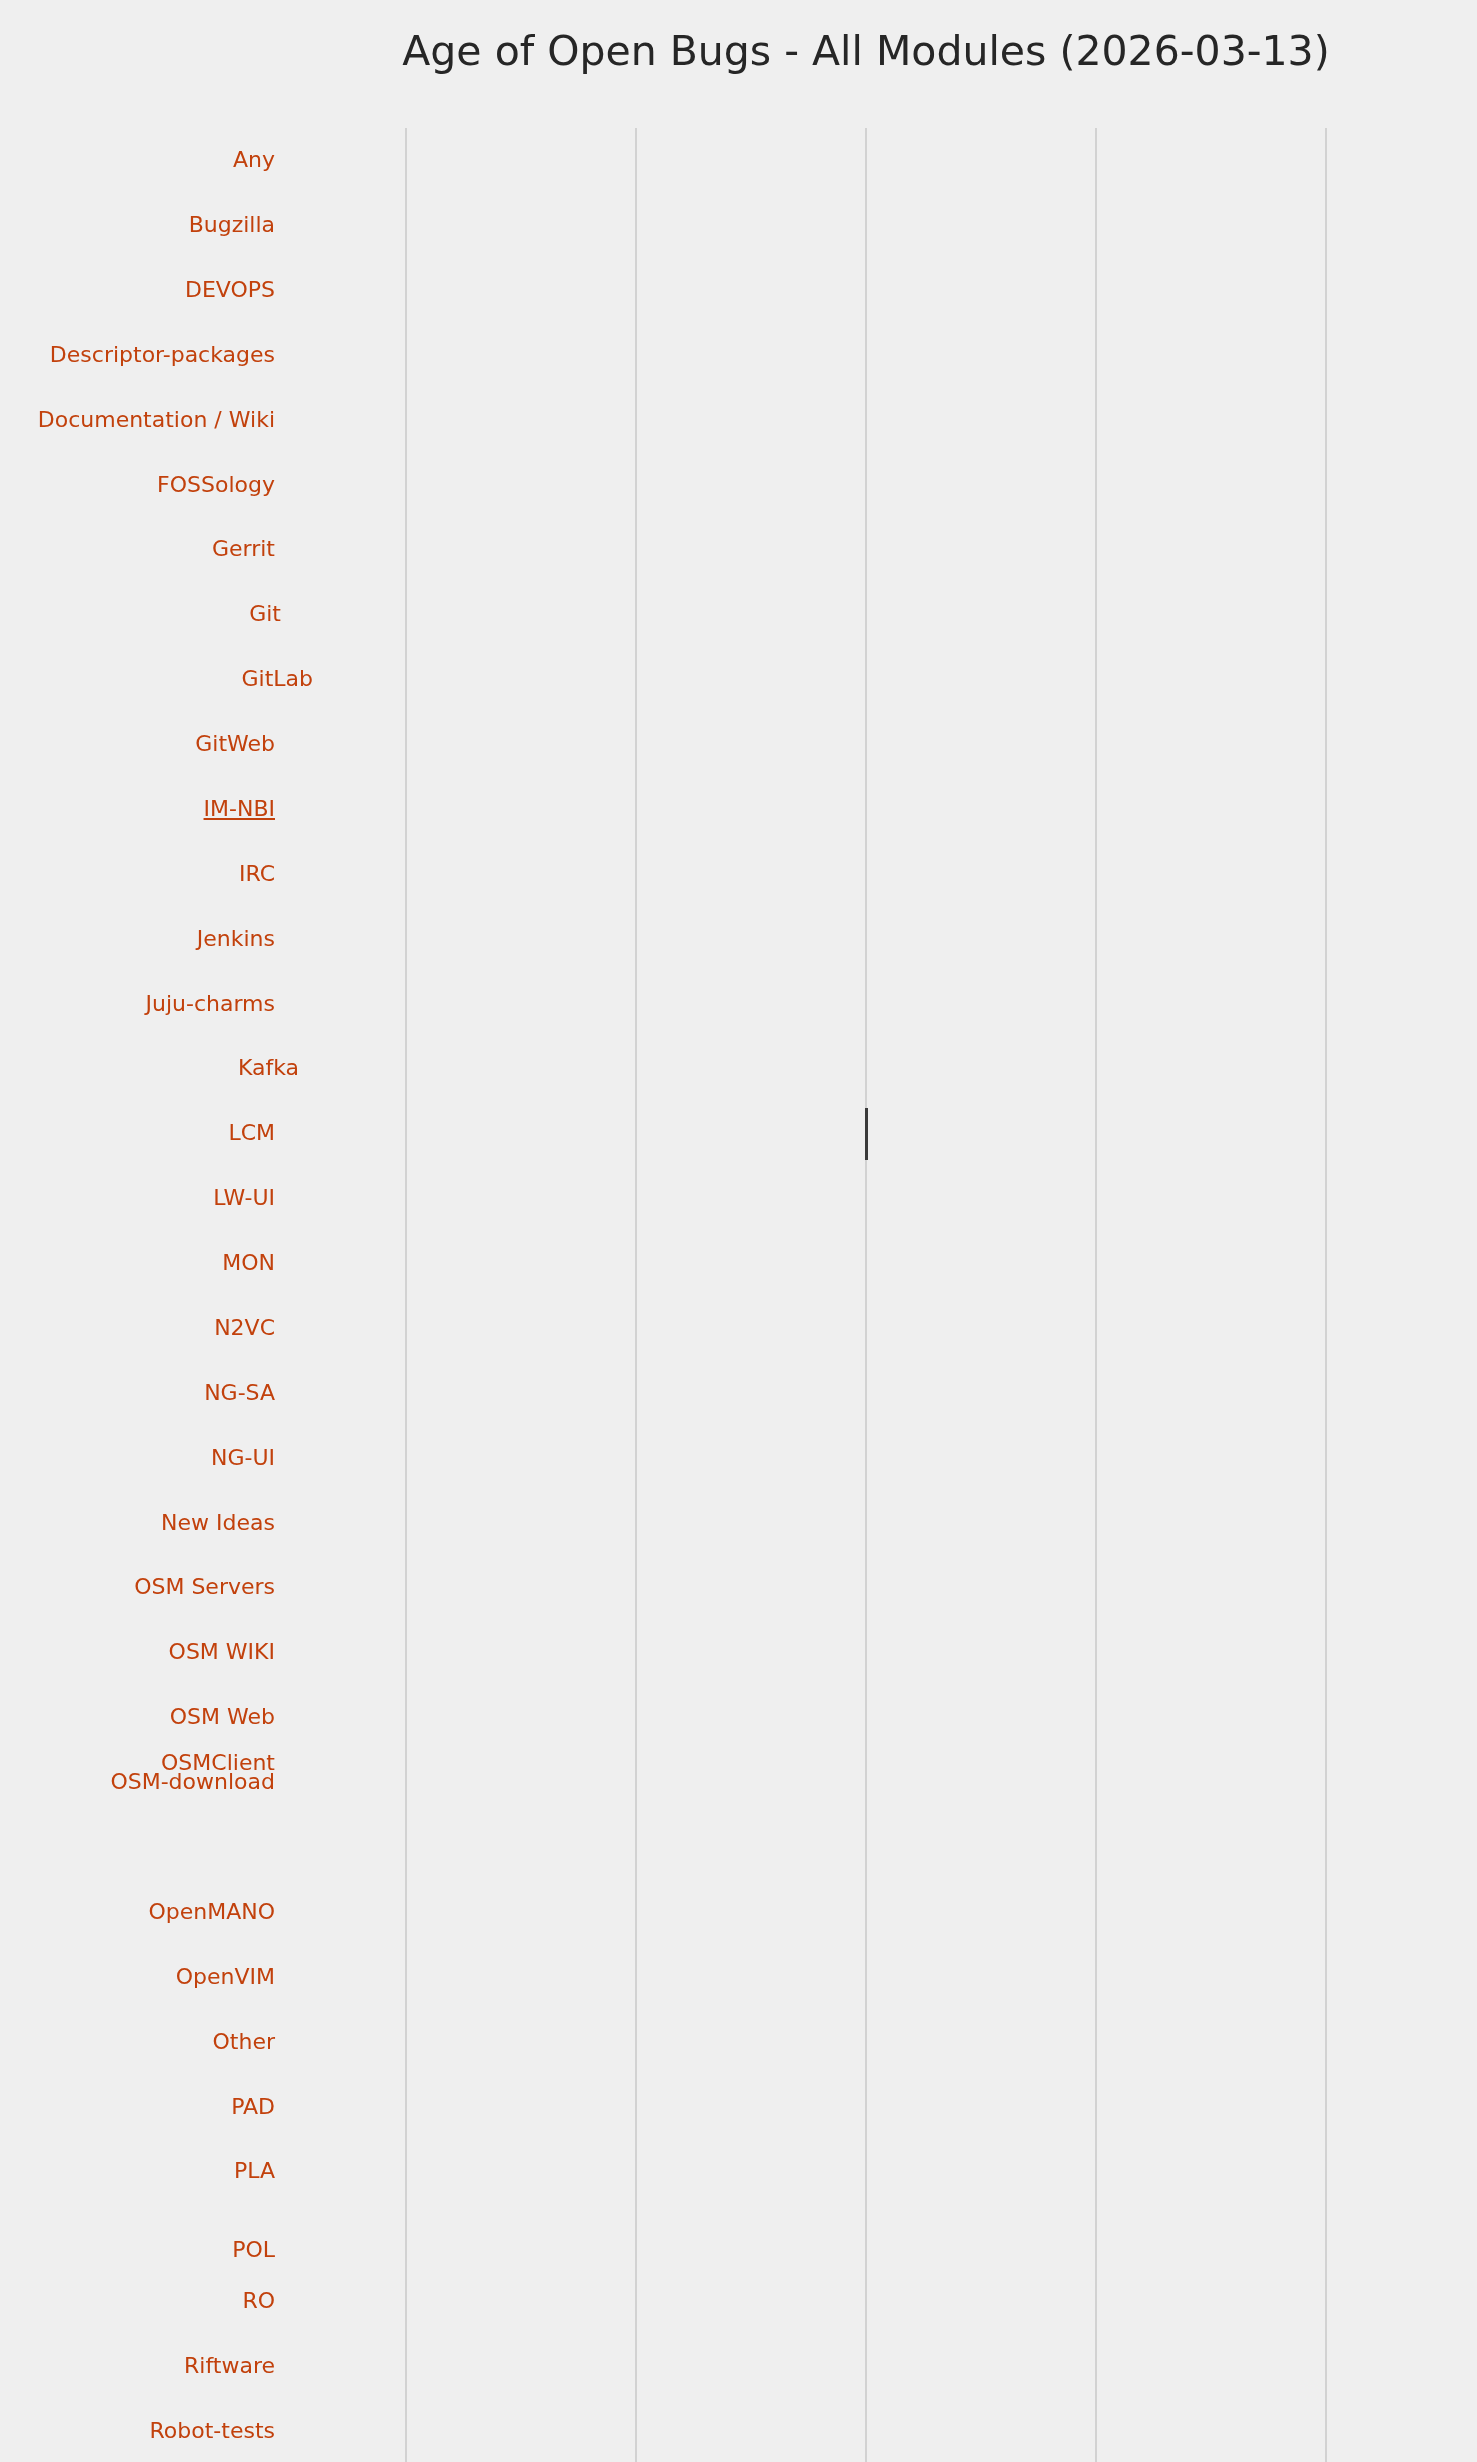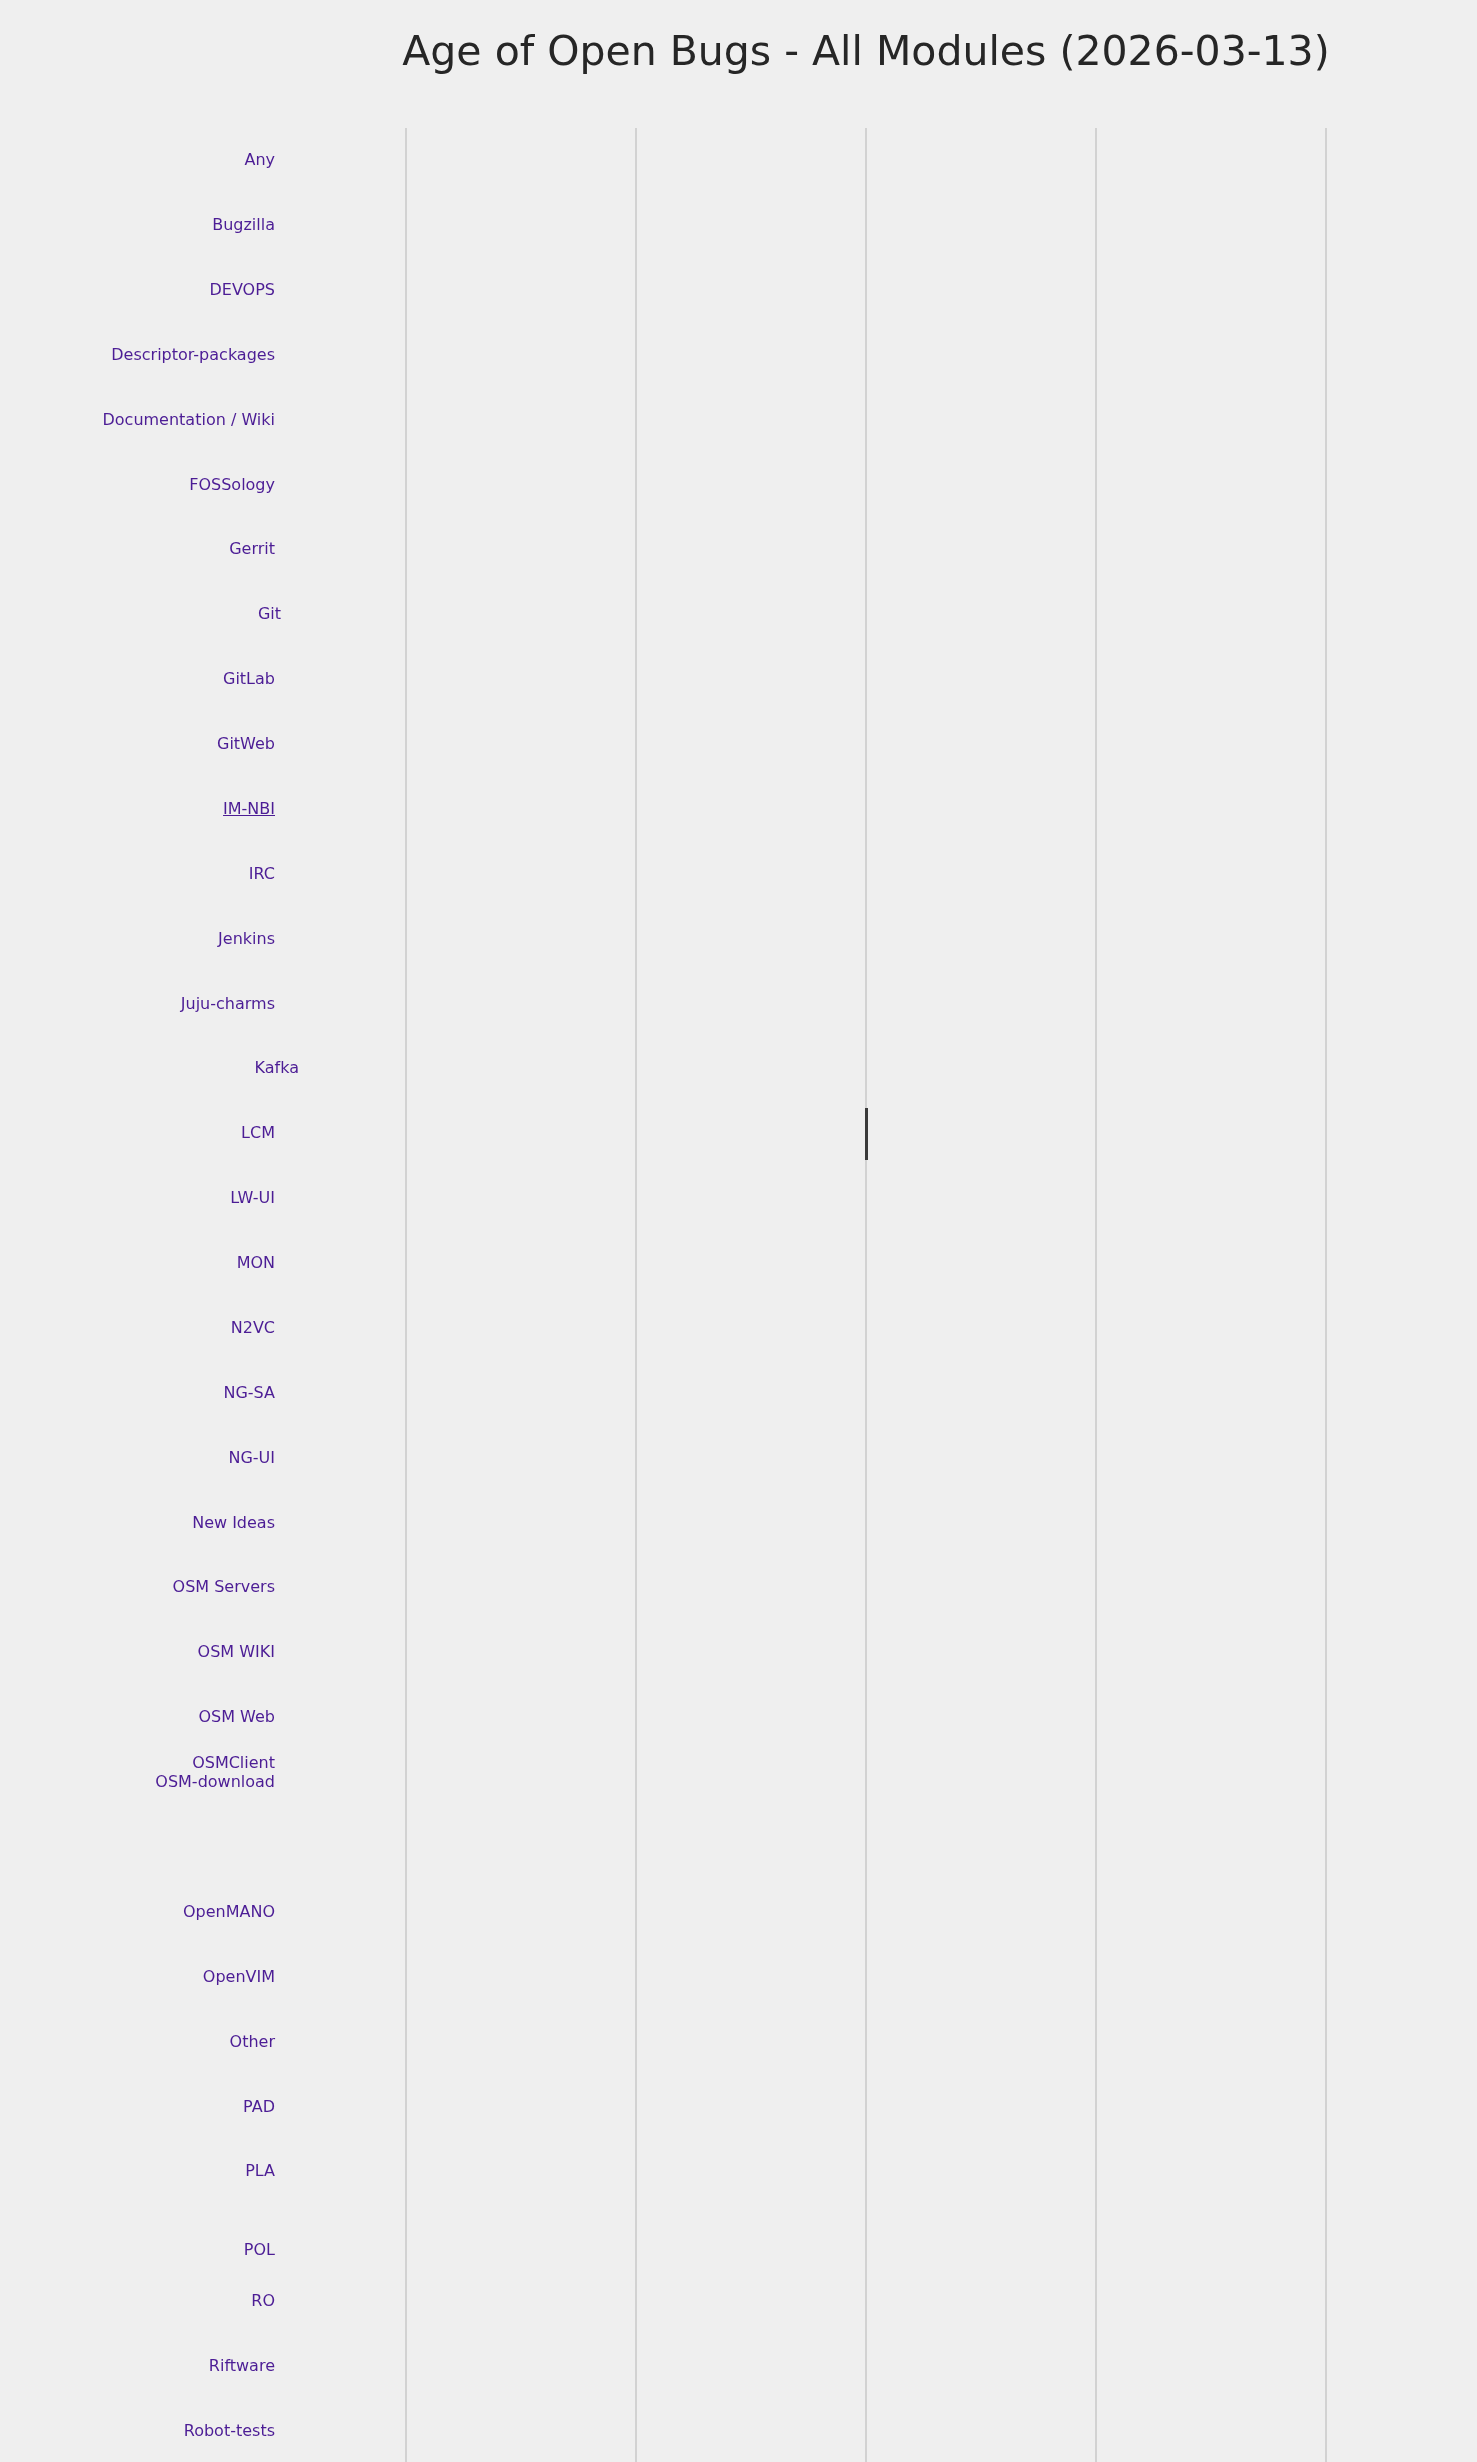--- a/index.html
+++ b/index.html
@@ -27,38 +27,38 @@
     background: #d2d2d2;
   }
   .bar {
     position: absolute; background: #3a3a3a;
   }
   .ylabels {
     position: absolute; left: 0; top: 128px; width: 275px; height: 2725px;
   }
   .ylabel {
     position: absolute; left: 0; width: 275px; height: 30.5px; line-height: 30.5px;
-    text-align: right; font-size: 16px; color: #4c1d95; white-space: nowrap;
+    text-align: right; font-size: 22px; color: #c2410c; white-space: nowrap;
   }
 </style>
 </head>
 <body>
 
 <div class="figure">
   <div class="chart-title">Age of Open Bugs - All Modules (2026-03-13)</div>
   <div class="ylabels">
       <div class="ylabel" style="top: 17px;">Any</div>
       <div class="ylabel" style="top: 82px;">Bugzilla</div>
       <div class="ylabel" style="top: 147px;">DEVOPS</div>
       <div class="ylabel" style="top: 212px; text-align: right;">Descriptor-packages</div>
       <div class="ylabel" style="top: 277px;">Documentation / Wiki</div>
       <div class="ylabel" style="top: 342px;">FOSSology</div>
       <div class="ylabel" style="top: 406px;">Gerrit</div>
       <div class="ylabel" style="top: 471px; padding-left: 6px;">Git</div>
-      <div class="ylabel" style="top: 536px;">GitLab</div>
+      <div class="ylabel" style="top: 536px; padding-left: 38px;">GitLab</div>
       <div class="ylabel" style="top: 601px;">GitWeb</div>
       <div class="ylabel" style="top: 666px; text-decoration: underline;">IM-NBI</div>
       <div class="ylabel" style="top: 731px;">IRC</div>
       <div class="ylabel" style="top: 796px;">Jenkins</div>
       <div class="ylabel" style="top: 861px;">Juju-charms</div>
       <div class="ylabel" style="top: 925px; padding-left: 24px;">Kafka</div>
       <div class="ylabel" style="top: 990px;">LCM</div>
       <div class="ylabel" style="top: 1055px;">LW-UI</div>
       <div class="ylabel" style="top: 1120px;">MON</div>
       <div class="ylabel" style="top: 1185px;">N2VC</div>

